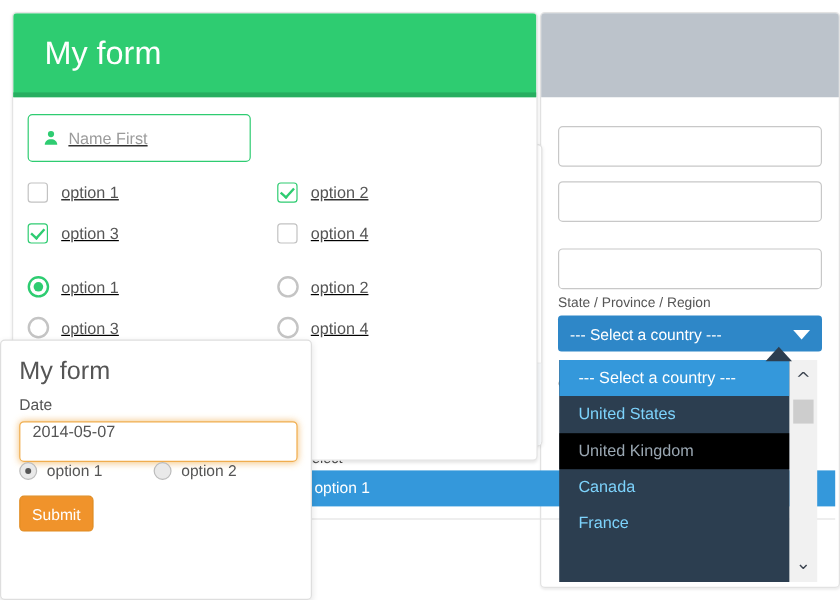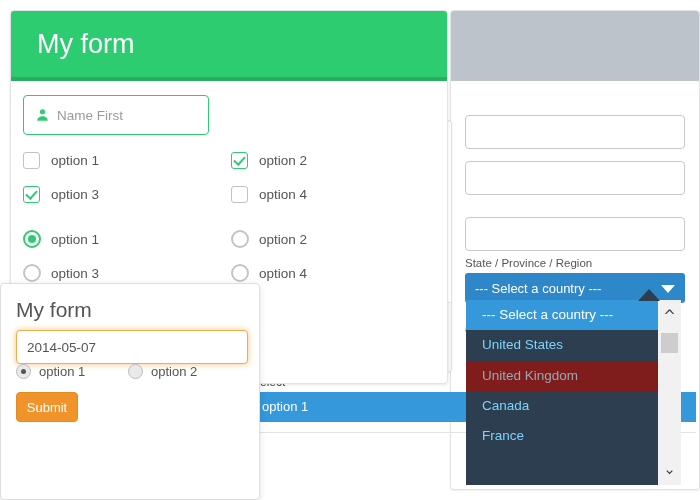--- a/index.html
+++ b/index.html
@@ -28,21 +28,21 @@
     border: 1px solid #e2e2e2;
     border-radius: 4px;
     box-shadow: 0 1px 2px rgba(0,0,0,0.07);
   }
   .panel-right-header {
     height: 70px;
     background: #bcc3cb;
     border-radius: 3px 3px 0 0;
   }
   .panel-right-body {
-    padding: 34px 14px 10px 14px;
+    padding: 24px 14px 10px 14px;
   }
   .r-input {
     box-sizing: border-box;
     display: block;
     width: 100%;
     height: 34px;
     margin-bottom: 12px;
     border: 1px solid #c8c8c8;
     border-radius: 4px;
     background: #fff;
@@ -123,21 +123,21 @@
     font-size: 13.5px;
     font-family: "Liberation Sans", sans-serif;
     white-space: nowrap;
     overflow: hidden;
   }
   .dd-item.selected {
     background: #3498db;
     color: #ffffff;
   }
   .dd-item.hover {
-    background: #7f1d1d;
+    background: #000000;
     color: #9aa7b2;
   }
   .dd-scroll {
     position: absolute;
     left: 192px;
     top: 0;
     width: 23px;
     height: 185px;
     background: #f1f1f1;
     z-index: 2;
@@ -255,20 +255,21 @@
   }
   .panel-main-header h1 {
     margin: 0;
     font-size: 27px;
     font-weight: normal;
     color: #ffffff;
     font-family: "Liberation Sans", sans-serif;
   }
   .panel-main-body {
     padding: 14px 12px 0 12px;
+    text-decoration: underline;
   }
   .row2 {
     display: flex;
     gap: 22px;
   }
   .col { width: 186px; }
 
   .txtbox {
     box-sizing: border-box;
     position: relative;
@@ -374,21 +375,20 @@
     height: 34px;
     border: 1px solid #f0ad4e;
     border-radius: 4px;
     background: #fff;
     box-shadow: 0 0 6px rgba(240,173,78,0.75);
     padding: 0 10px;
     font-size: 13.5px;
     color: #555;
     font-family: "Liberation Sans", sans-serif;
     display: flex;
-    align-items: center;
   }
   .ov-label2 {
     font-size: 13px;
     color: #555;
     margin: 12px 0 3px 0;
   }
   .ov-radios { display: flex; align-items: center; }
   .ov-radios .grp { display: flex; align-items: center; width: 112px; }
   .rdo-gray {
     width: 15px; height: 15px;
@@ -530,20 +530,21 @@
     </div>
     <div class="dd-scroll">
       <div class="arrow up">^</div>
       <div class="thumb"></div>
       <div class="arrow down">⌄</div>
     </div>
   </div>
 
   <div class="panel-overlay">
     <h2>My form</h2>
+    <div class="ov-label">Date</div>
     <div class="date-input">
       <span>2014-05-07</span>
     </div>
     <div class="ov-radios">
       <div class="grp">
         <span class="rdo-gray checked"></span>
         <span class="ov-opt-label">option 1</span>
       </div>
       <div class="grp">
         <span class="rdo-gray"></span>

